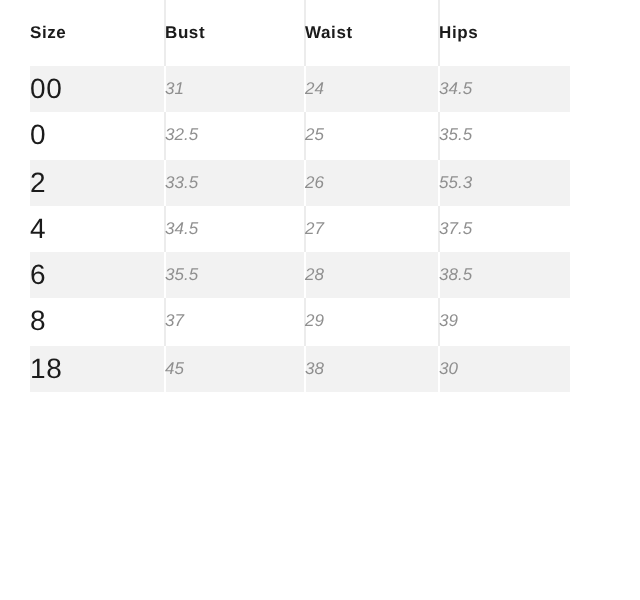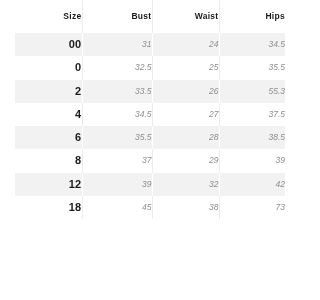--- a/index.html
+++ b/index.html
@@ -22,21 +22,21 @@
     table-layout: fixed;
   }
 
   #size-chart col.col-size   { width: 67px; }
   #size-chart col.col-bust   { width: 70px; }
   #size-chart col.col-waist  { width: 67px; }
   #size-chart col.col-hips   { width: 66px; }
 
   #size-chart th,
   #size-chart td {
-    text-align: right;
+    text-align: left;
     vertical-align: middle;
     padding: 0;
     height: 23.3px;
     line-height: 23.3px;
     border-right: 1px solid #ffffff;
   }
   #size-chart th:last-child,
   #size-chart td:last-child {
     border-right: none;
   }
@@ -65,22 +65,22 @@
     background: #ffffff;
     border-right-color: #ececec;
   }
   #size-chart tbody tr td:last-child {
     border-right: none;
   }
 
   
   #size-chart tbody td.cell-size {
     color: #1b1b1b;
-    font-size: 11px;
-    font-weight: bold;
+    font-size: 14px;
+    font-weight: normal;
     letter-spacing: 0.3px;
   }
 
   
   #size-chart tbody td.cell-measure {
     color: #8f8f8f;
     font-size: 8.5px;
     font-weight: normal;
     font-style: italic;
   }
@@ -134,25 +134,19 @@
         <td class="cell-measure">28</td>
         <td class="cell-measure">38.5</td>
       </tr>
       <tr>
         <td class="cell-size">8</td>
         <td class="cell-measure">37</td>
         <td class="cell-measure">29</td>
         <td class="cell-measure">39</td>
       </tr>
       <tr>
-        <td class="cell-size">12</td>
-        <td class="cell-measure">39</td>
-        <td class="cell-measure">32</td>
-        <td class="cell-measure">42</td>
-      </tr>
-      <tr>
         <td class="cell-size">18</td>
         <td class="cell-measure">45</td>
         <td class="cell-measure">38</td>
-        <td class="cell-measure">73</td>
+        <td class="cell-measure">30</td>
       </tr>
     </tbody>
 </table>
 
 </body></html>

